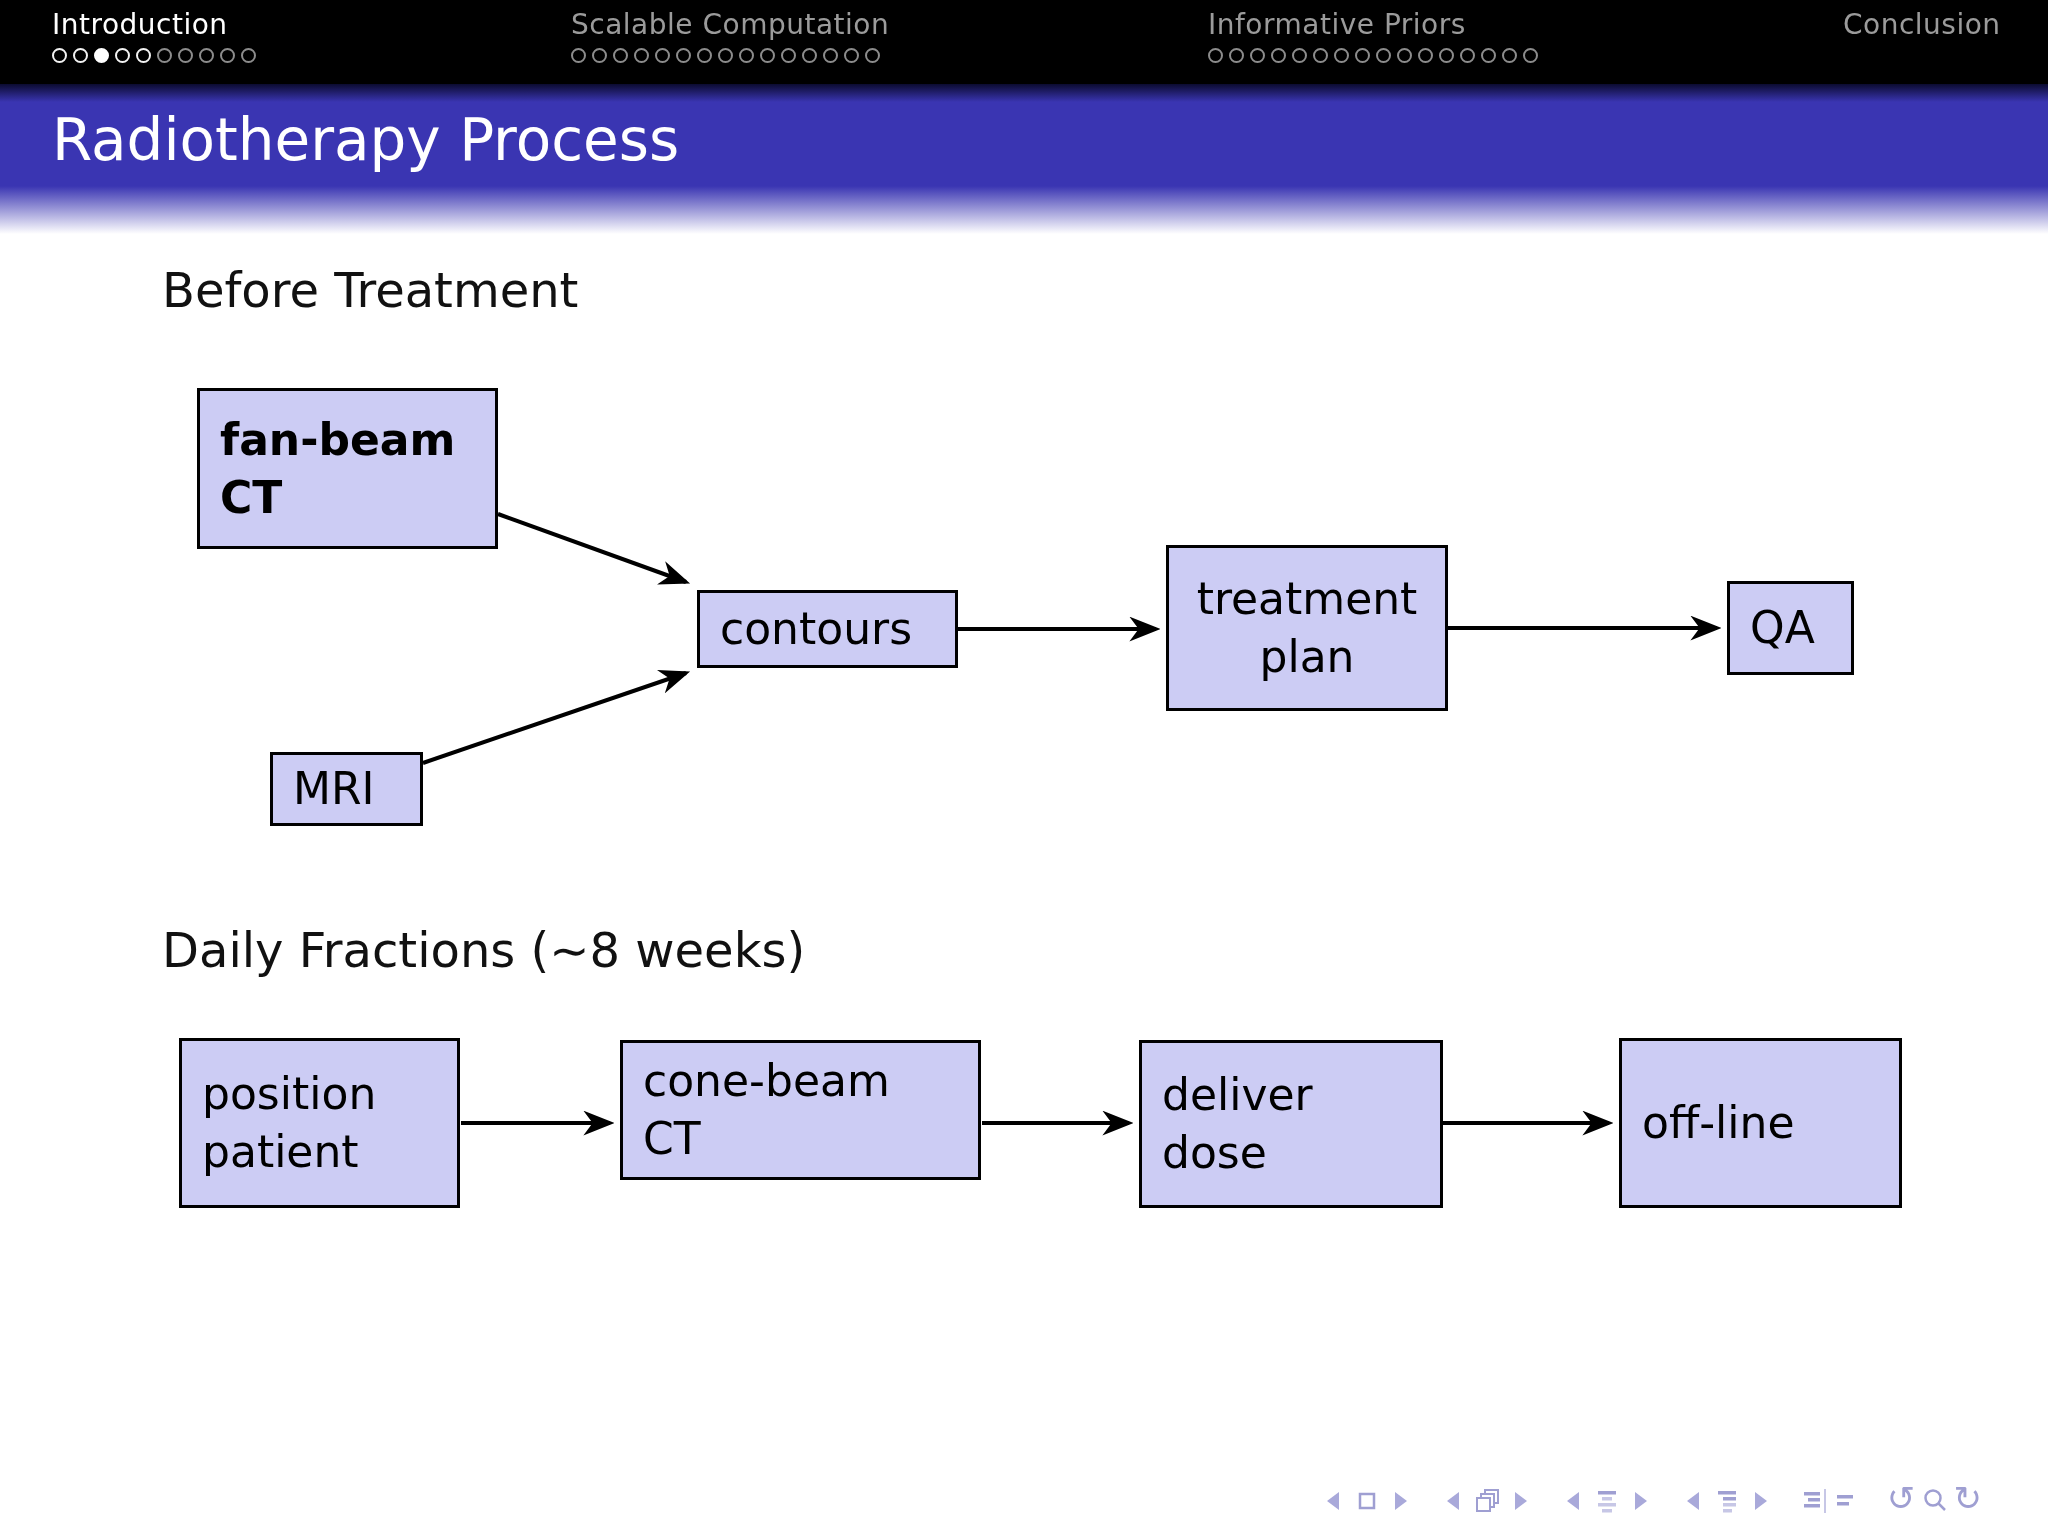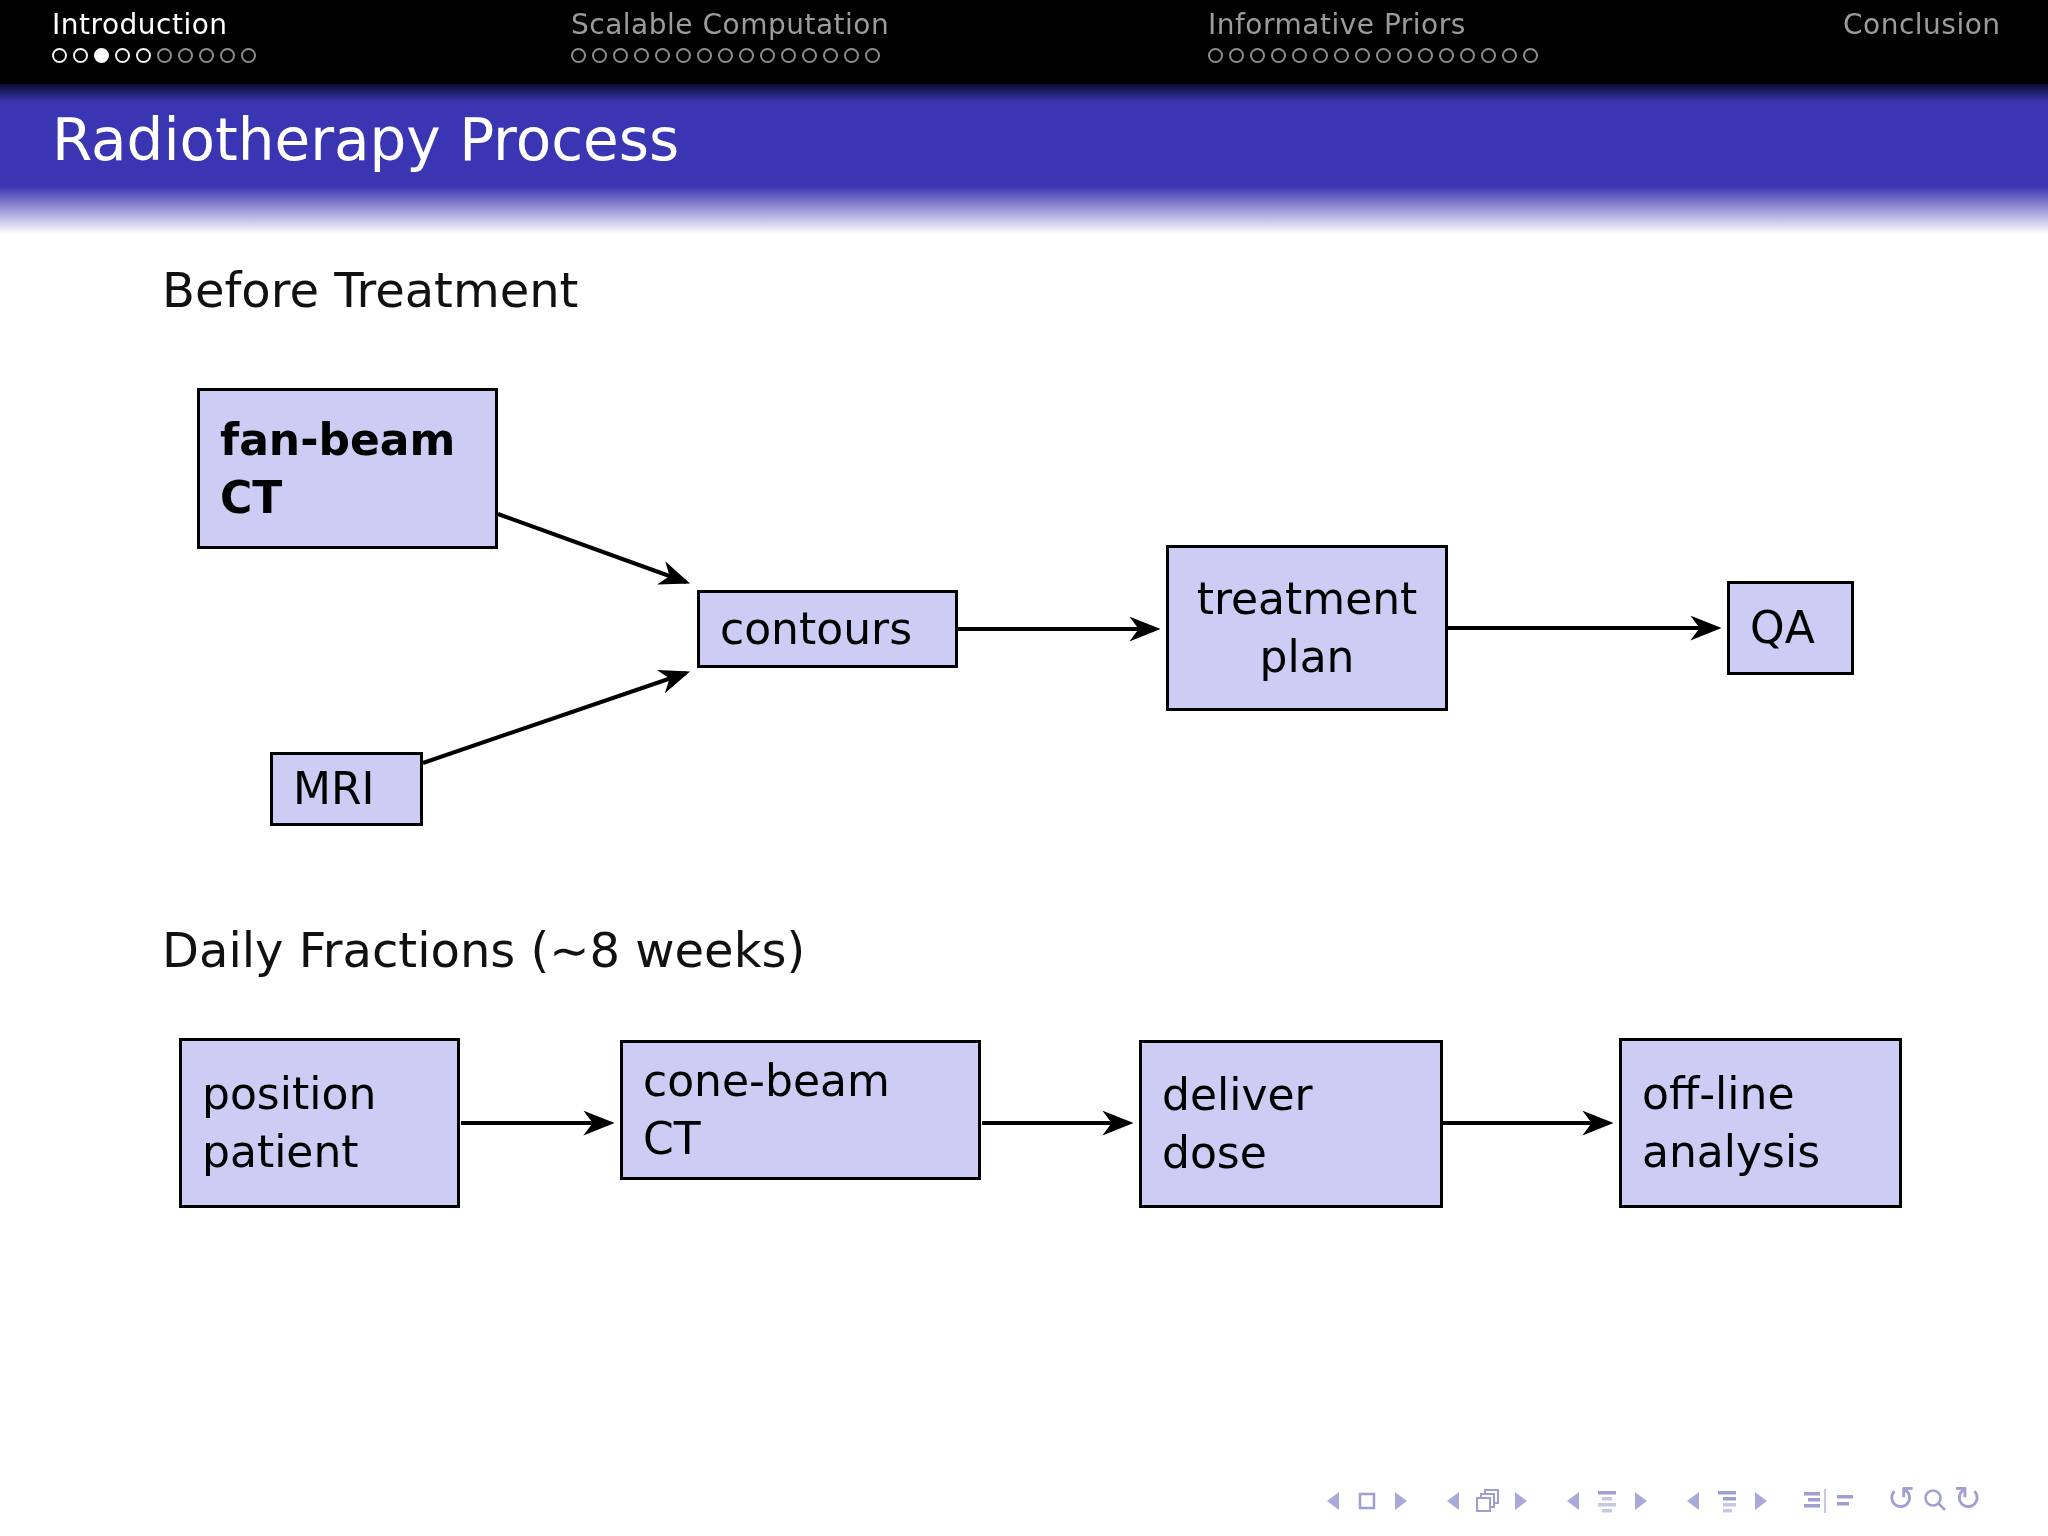--- a/index.html
+++ b/index.html
@@ -164,21 +164,20 @@
   <div class="box b-conebeam">
     <div>cone-beam</div>
     <div>CT</div>
   </div>
   <div class="box b-deliver">
     <div>deliver</div>
     <div>dose</div>
   </div>
   <div class="box b-offline">
     <div>off-line</div>
-    <div>analysis</div>
   </div>
 
   <div class="footnav">
     <span class="fgroup">
       <svg class="ficon" viewBox="0 0 28 28">
           <path d="M19 5 L7 14 L19 23 Z" fill="#a9a9da"></path>
         </svg>
       <svg class="ficon" viewBox="0 0 28 28">
           <rect x="7" y="7" width="14" height="14" fill="none" stroke="#9f9fd2" stroke-width="2.5"></rect>
         </svg>

